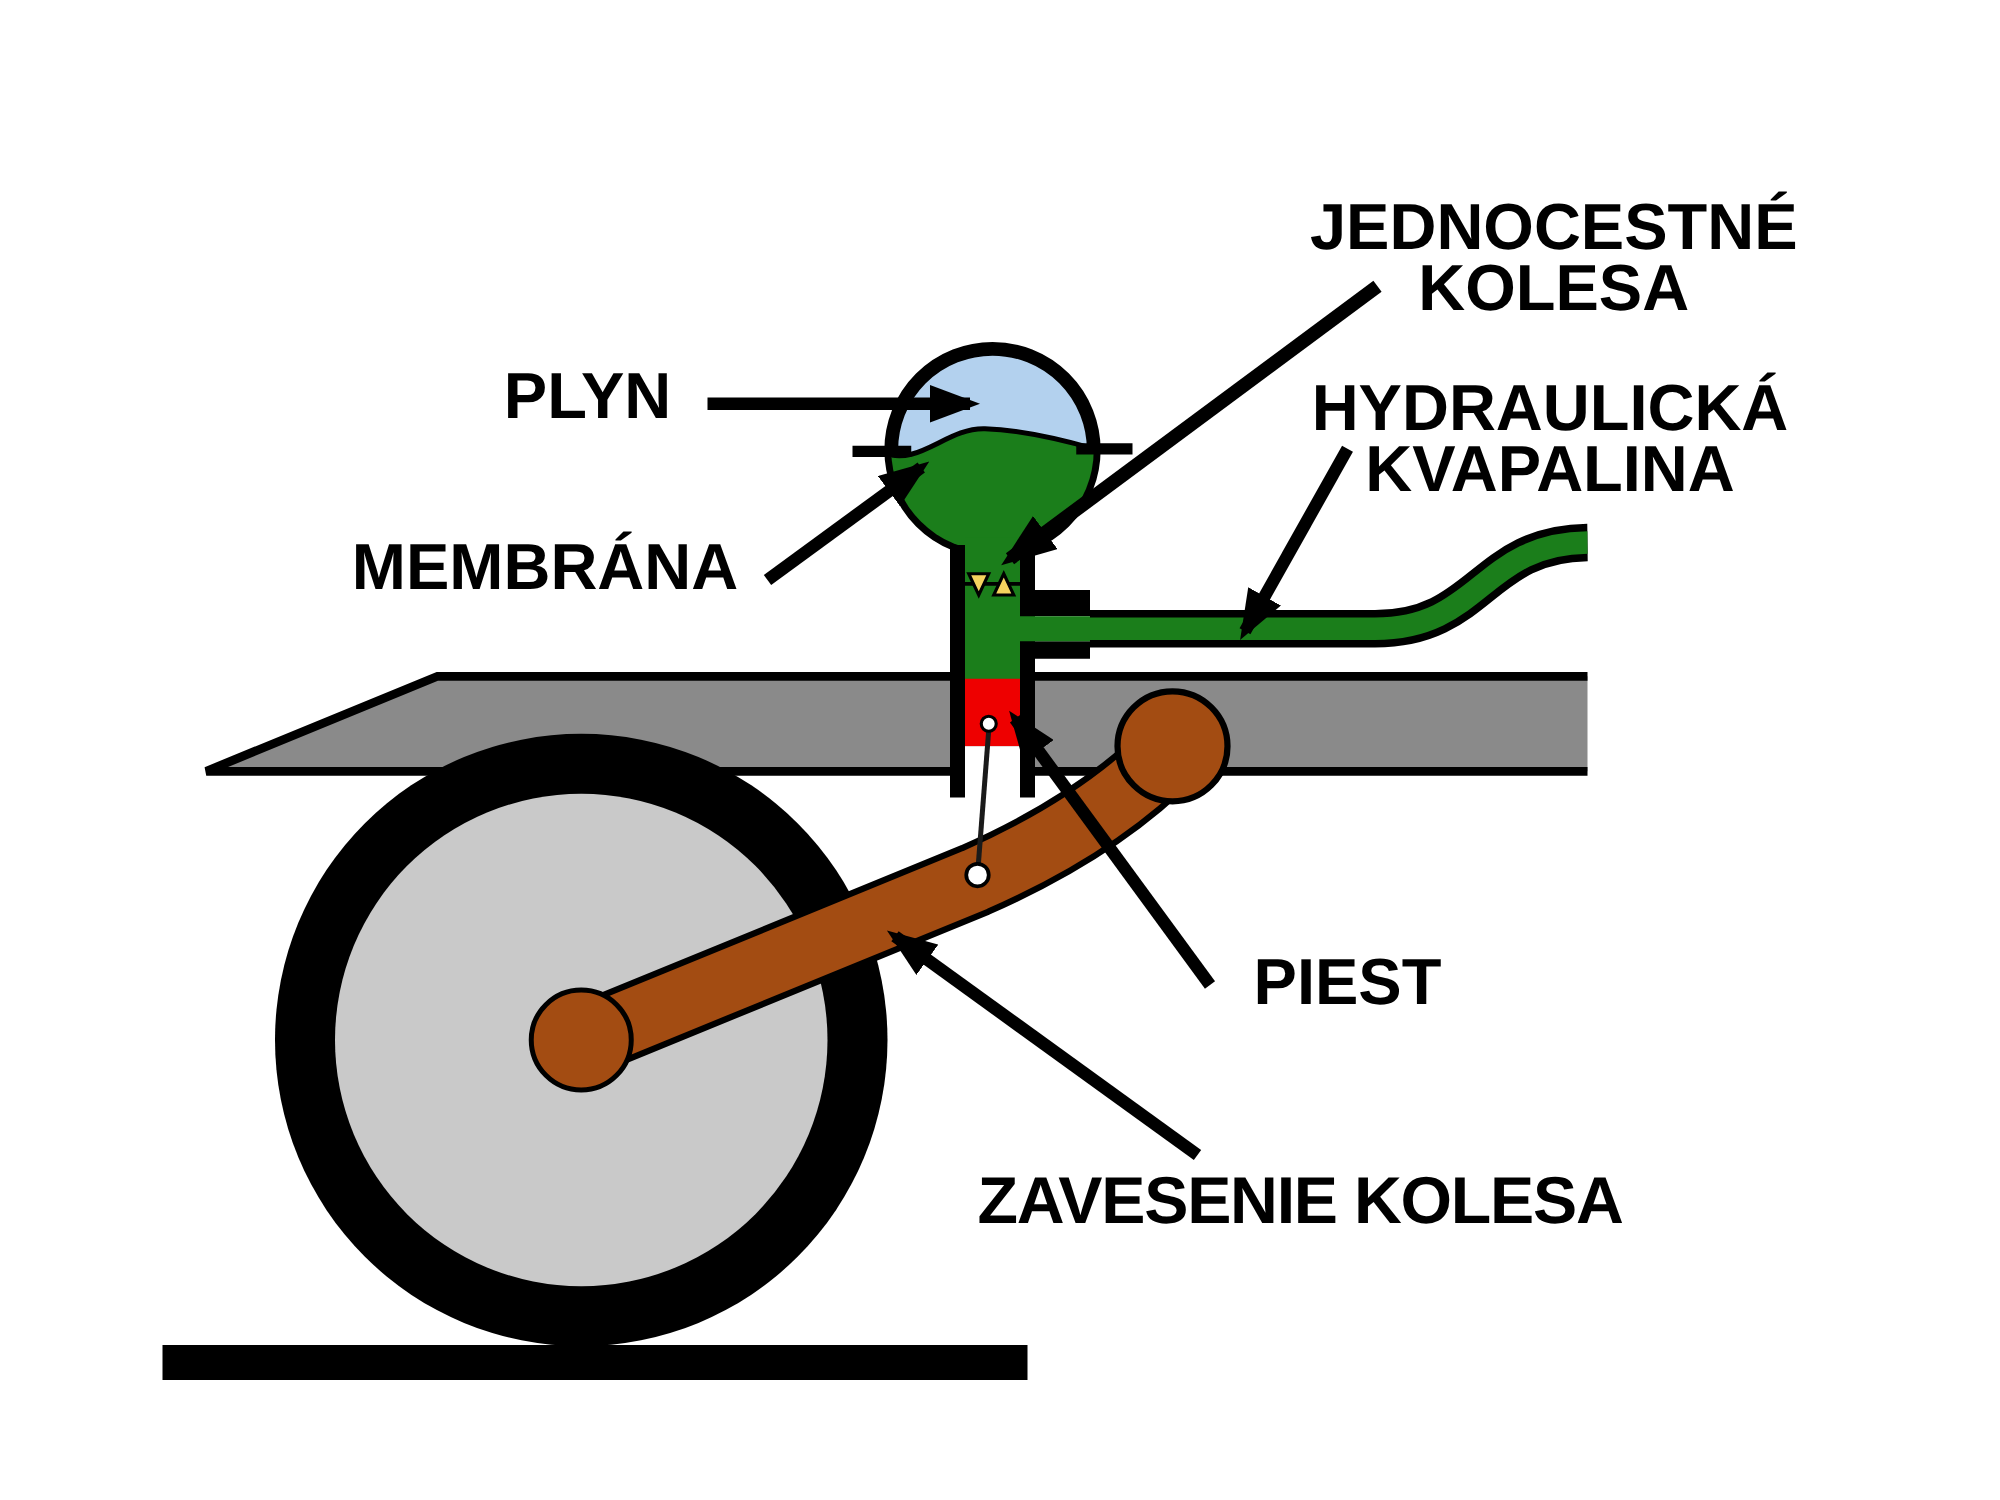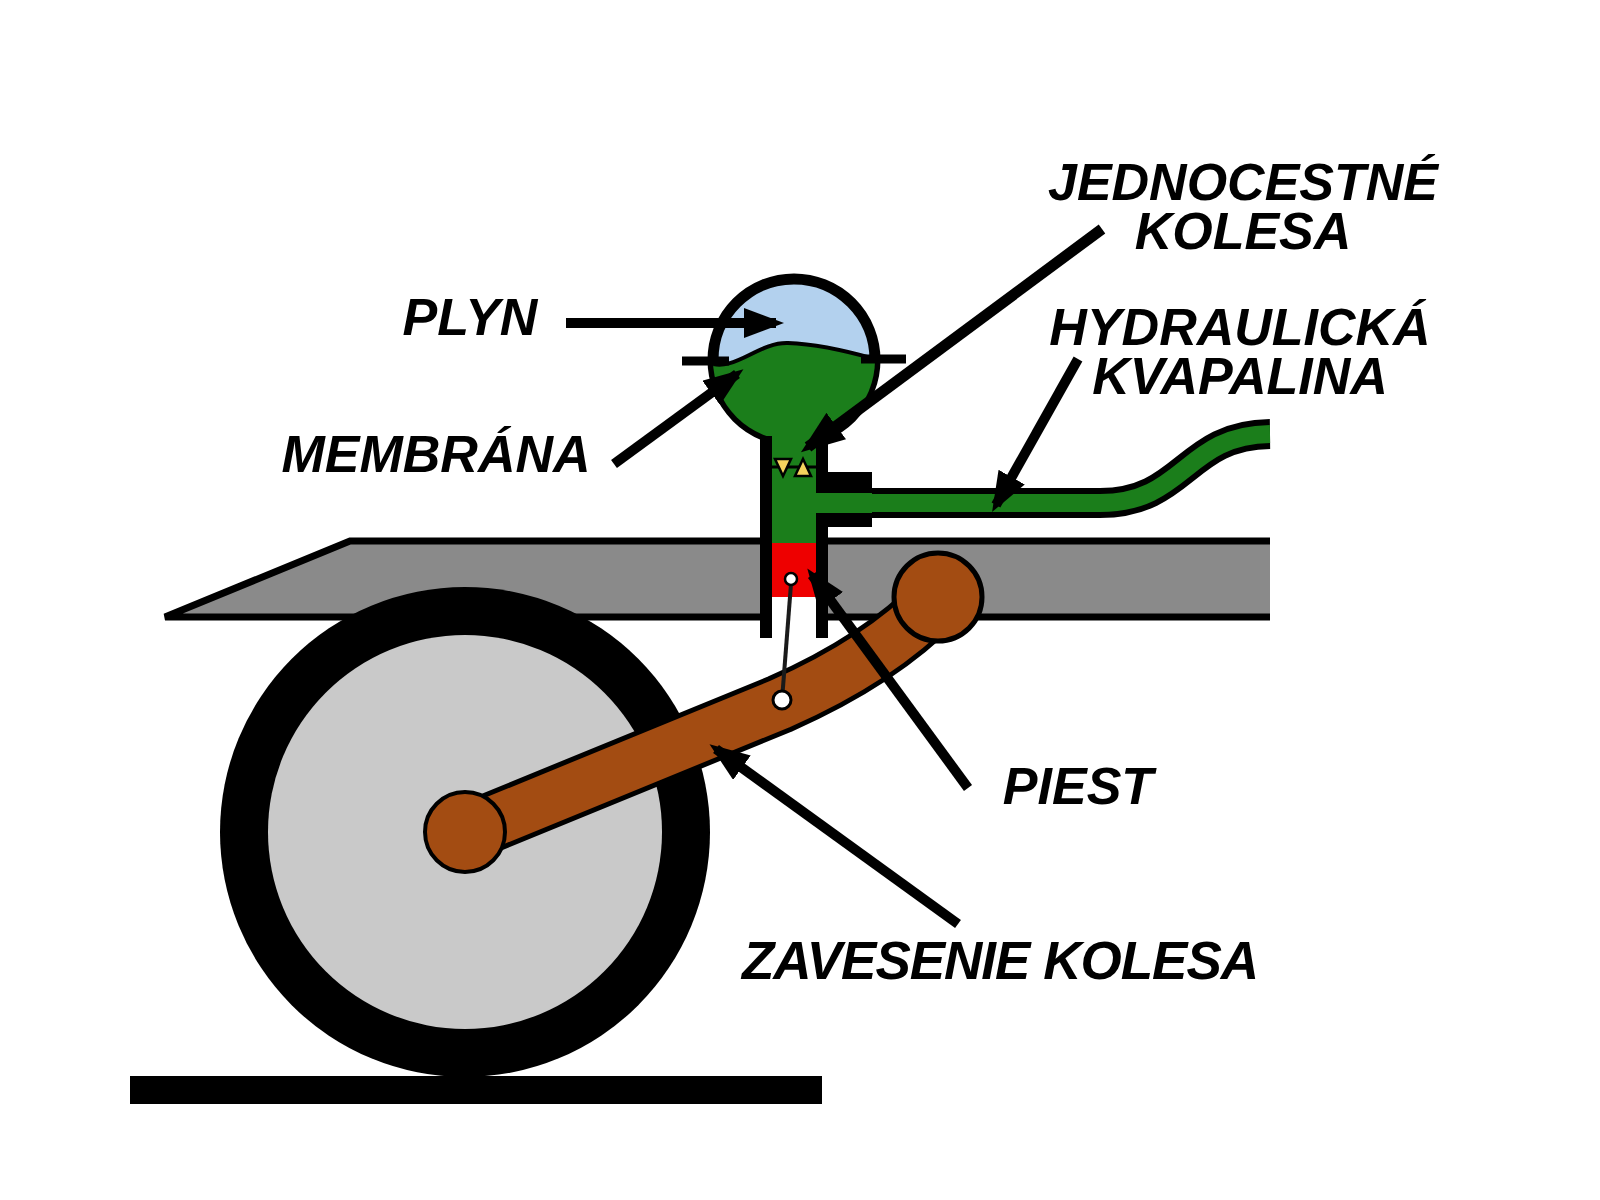--- a/index.html
+++ b/index.html
@@ -1,22 +1,22 @@
 <!DOCTYPE html>
 <html><head>
 <meta charset="utf-8">
 <style>
   html,body{margin:0;padding:0;background:#fff;}
   .stage{position:relative;width:1600px;height:1200px;background:#fff;overflow:hidden;
          font-family:"Liberation Sans", sans-serif;}
   .stage svg{position:absolute;left:0;top:0;}
   .lbl{position:absolute;transform:translateX(-50%);color:#000;font-weight:bold;
        font-size:52px;line-height:0.95;text-align:center;white-space:nowrap;
-       letter-spacing:0px;font-style:italic;}
-  .lbl.small-track{letter-spacing:-1px;font-size:53px;}
+       letter-spacing:0px;}
+  .lbl.small-track{letter-spacing:-1px;font-size:53px;margin-left:40px;}
 </style>
 </head>
 <body>
 
 <div class="stage">
 
 <svg width="1600" height="1200" viewBox="0 0 1600 1200">
   <defs>
     <marker id="ah" viewBox="0 0 4 3" markerUnits="strokeWidth" markerWidth="4" markerHeight="3" refX="3.2" refY="1.5" orient="auto">
       <path d="M0,0 L4,1.5 L0,3 Z" fill="#000"></path>

